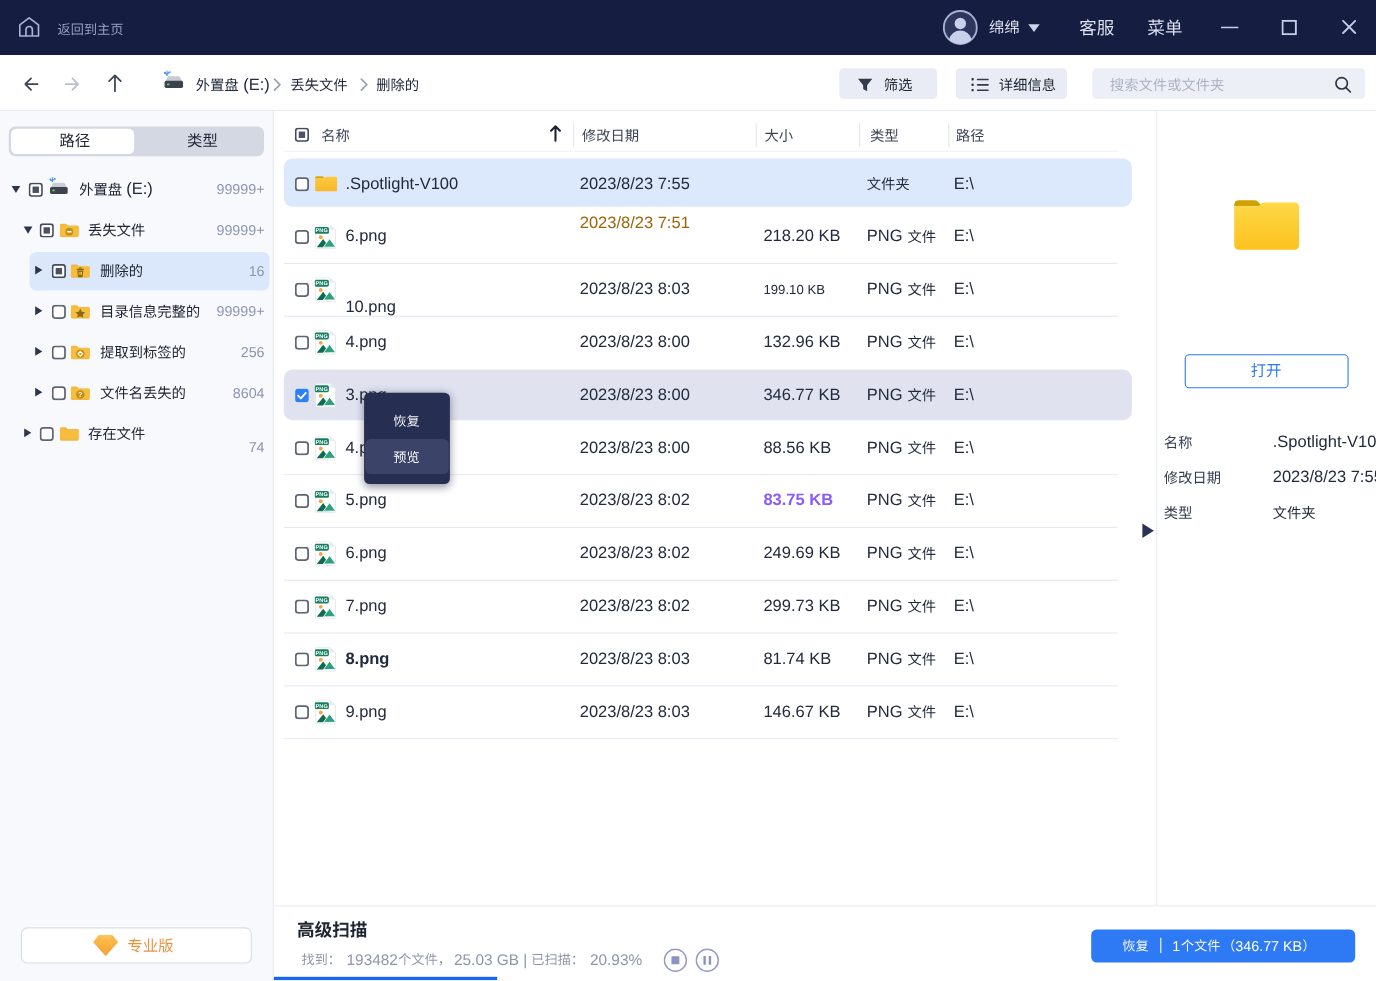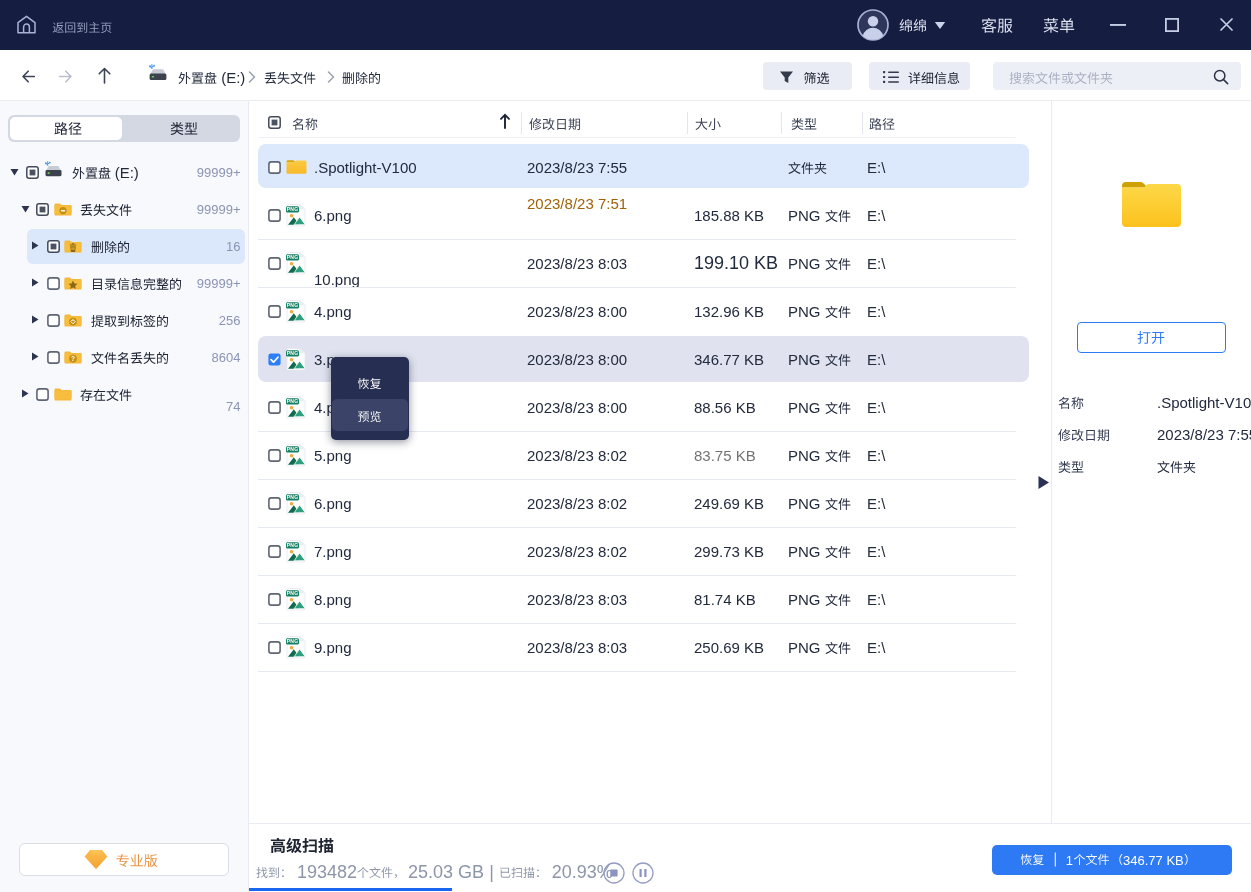--- a/index.html
+++ b/index.html
@@ -433,42 +433,42 @@
 <path d="M1 1.5 a1 1 0 0 1 1 -1 h11.5 L19 5 v16 a1 1 0 0 1 -1 1 h-16 a1 1 0 0 1 -1 -1 Z" fill="#fff" stroke="#e3e6ec" stroke-width="0.8"></path>
 <path d="M13.5 0.5 L19 5 h-5.5 Z" fill="#e8ebf0"></path>
 <rect x="0" y="2.3" width="13" height="6.3" rx="1.5" fill="#177e63"></rect>
 <text x="6.5" y="7.3" font-size="5" font-weight="bold" fill="#fff" text-anchor="middle" font-family="Liberation Sans" letter-spacing="0.2">PNG</text>
 <circle cx="5.6" cy="11.7" r="1.8" fill="#f5a742"></circle>
 <path d="M2 20.7 L7.8 13.3 L13.2 20.7 Z" fill="#0d6b50"></path>
 <path d="M8 20.7 L13.6 13 L19.3 20.7 Z" fill="#2e9f7f" stroke="#fff" stroke-width="0.8"></path>
   </svg>
 <div style="position:absolute;left:314px;top:215px;transform:translateY(-50%);font-size:15px;color:#222a3d;font-weight:normal;white-space:nowrap;">6.png</div>
 <div style="position:absolute;left:527px;top:203px;transform:translateY(-50%);font-size:15px;color:#a16207;font-weight:normal;white-space:nowrap;">2023/8/23 7:51</div>
-<div style="position:absolute;left:694px;top:215px;transform:translateY(-50%);font-size:15px;color:#222a3d;font-weight:normal;white-space:nowrap;">185.88 KB</div>
+<div style="position:absolute;left:694px;top:215px;transform:translateY(-50%);font-size:15px;color:#222a3d;font-weight:normal;white-space:nowrap;">218.20 KB</div>
 <div style="position:absolute;left:788px;top:215px;transform:translateY(-50%);font-size:15px;color:#222a3d;font-weight:normal;white-space:nowrap;"><span>PNG&nbsp;</span><svg class="cj " style="width:26.0px;height:13px;vertical-align:-1.56px;" viewBox="0 -880 2000 1000" fill="#222a3d">
       <use href="#g15" x="0"></use>
       <use href="#g16" x="1000"></use>
     </svg></div>
 <div style="position:absolute;left:867px;top:215px;transform:translateY(-50%);font-size:15px;color:#222a3d;font-weight:normal;white-space:nowrap;">E:\</div>
 <div style="position:absolute;left:258px;top:239px;width:758px;height:1px;background:#e5e9f1"></div>
 <svg style="position:absolute;left:268px;top:256.5px" width="13" height="13" viewBox="0 0 13 13">
 <rect x="0.9" y="0.9" width="11.2" height="11.2" rx="2.4" fill="#fff" stroke="#5f6673" stroke-width="1.6"></rect>
   </svg>
 <svg style="position:absolute;left:286px;top:252px" width="20" height="23" viewBox="0 0 20 23">
 <path d="M1 1.5 a1 1 0 0 1 1 -1 h11.5 L19 5 v16 a1 1 0 0 1 -1 1 h-16 a1 1 0 0 1 -1 -1 Z" fill="#fff" stroke="#e3e6ec" stroke-width="0.8"></path>
 <path d="M13.5 0.5 L19 5 h-5.5 Z" fill="#e8ebf0"></path>
 <rect x="0" y="2.3" width="13" height="6.3" rx="1.5" fill="#177e63"></rect>
 <text x="6.5" y="7.3" font-size="5" font-weight="bold" fill="#fff" text-anchor="middle" font-family="Liberation Sans" letter-spacing="0.2">PNG</text>
 <circle cx="5.6" cy="11.7" r="1.8" fill="#f5a742"></circle>
 <path d="M2 20.7 L7.8 13.3 L13.2 20.7 Z" fill="#0d6b50"></path>
 <path d="M8 20.7 L13.6 13 L19.3 20.7 Z" fill="#2e9f7f" stroke="#fff" stroke-width="0.8"></path>
   </svg>
 <div style="position:absolute;left:314px;top:263px;transform:translateY(-50%);font-size:15px;color:#222a3d;font-weight:normal;white-space:nowrap;margin-top:16px;">10.png</div>
 <div style="position:absolute;left:527px;top:263px;transform:translateY(-50%);font-size:15px;color:#222a3d;font-weight:normal;white-space:nowrap;">2023/8/23 8:03</div>
-<div style="position:absolute;left:694px;top:263px;transform:translateY(-50%);font-size:18px;color:#222a3d;font-weight:normal;white-space:nowrap;">199.10 KB</div>
+<div style="position:absolute;left:694px;top:263px;transform:translateY(-50%);font-size:12px;color:#222a3d;font-weight:normal;white-space:nowrap;">199.10 KB</div>
 <div style="position:absolute;left:788px;top:263px;transform:translateY(-50%);font-size:15px;color:#222a3d;font-weight:normal;white-space:nowrap;"><span>PNG&nbsp;</span><svg class="cj " style="width:26.0px;height:13px;vertical-align:-1.56px;" viewBox="0 -880 2000 1000" fill="#222a3d">
       <use href="#g15" x="0"></use>
       <use href="#g16" x="1000"></use>
     </svg></div>
 <div style="position:absolute;left:867px;top:263px;transform:translateY(-50%);font-size:15px;color:#222a3d;font-weight:normal;white-space:nowrap;">E:\</div>
 <div style="position:absolute;left:258px;top:287px;width:758px;height:1px;background:#e5e9f1"></div>
 <svg style="position:absolute;left:268px;top:304.5px" width="13" height="13" viewBox="0 0 13 13">
 <rect x="0.9" y="0.9" width="11.2" height="11.2" rx="2.4" fill="#fff" stroke="#5f6673" stroke-width="1.6"></rect>
   </svg>
 <svg style="position:absolute;left:286px;top:300px" width="20" height="23" viewBox="0 0 20 23">
@@ -538,21 +538,21 @@
 <path d="M1 1.5 a1 1 0 0 1 1 -1 h11.5 L19 5 v16 a1 1 0 0 1 -1 1 h-16 a1 1 0 0 1 -1 -1 Z" fill="#fff" stroke="#e3e6ec" stroke-width="0.8"></path>
 <path d="M13.5 0.5 L19 5 h-5.5 Z" fill="#e8ebf0"></path>
 <rect x="0" y="2.3" width="13" height="6.3" rx="1.5" fill="#177e63"></rect>
 <text x="6.5" y="7.3" font-size="5" font-weight="bold" fill="#fff" text-anchor="middle" font-family="Liberation Sans" letter-spacing="0.2">PNG</text>
 <circle cx="5.6" cy="11.7" r="1.8" fill="#f5a742"></circle>
 <path d="M2 20.7 L7.8 13.3 L13.2 20.7 Z" fill="#0d6b50"></path>
 <path d="M8 20.7 L13.6 13 L19.3 20.7 Z" fill="#2e9f7f" stroke="#fff" stroke-width="0.8"></path>
   </svg>
 <div style="position:absolute;left:314px;top:455px;transform:translateY(-50%);font-size:15px;color:#222a3d;font-weight:normal;white-space:nowrap;">5.png</div>
 <div style="position:absolute;left:527px;top:455px;transform:translateY(-50%);font-size:15px;color:#222a3d;font-weight:normal;white-space:nowrap;">2023/8/23 8:02</div>
-<div style="position:absolute;left:694px;top:455px;transform:translateY(-50%);font-size:15px;color:#737373;font-weight:normal;white-space:nowrap;text-align:center;">83.75 KB</div>
+<div style="position:absolute;left:694px;top:455px;transform:translateY(-50%);font-size:15px;color:#8b5cf6;font-weight:bold;white-space:nowrap;text-align:center;">83.75 KB</div>
 <div style="position:absolute;left:788px;top:455px;transform:translateY(-50%);font-size:15px;color:#222a3d;font-weight:normal;white-space:nowrap;"><span>PNG&nbsp;</span><svg class="cj " style="width:26.0px;height:13px;vertical-align:-1.56px;" viewBox="0 -880 2000 1000" fill="#222a3d">
       <use href="#g15" x="0"></use>
       <use href="#g16" x="1000"></use>
     </svg></div>
 <div style="position:absolute;left:867px;top:455px;transform:translateY(-50%);font-size:15px;color:#222a3d;font-weight:normal;white-space:nowrap;">E:\</div>
 <div style="position:absolute;left:258px;top:479px;width:758px;height:1px;background:#e5e9f1"></div>
 <svg style="position:absolute;left:268px;top:496.5px" width="13" height="13" viewBox="0 0 13 13">
 <rect x="0.9" y="0.9" width="11.2" height="11.2" rx="2.4" fill="#fff" stroke="#5f6673" stroke-width="1.6"></rect>
   </svg>
 <svg style="position:absolute;left:286px;top:492px" width="20" height="23" viewBox="0 0 20 23">
@@ -599,21 +599,21 @@
   </svg>
 <svg style="position:absolute;left:286px;top:588px" width="20" height="23" viewBox="0 0 20 23">
 <path d="M1 1.5 a1 1 0 0 1 1 -1 h11.5 L19 5 v16 a1 1 0 0 1 -1 1 h-16 a1 1 0 0 1 -1 -1 Z" fill="#fff" stroke="#e3e6ec" stroke-width="0.8"></path>
 <path d="M13.5 0.5 L19 5 h-5.5 Z" fill="#e8ebf0"></path>
 <rect x="0" y="2.3" width="13" height="6.3" rx="1.5" fill="#177e63"></rect>
 <text x="6.5" y="7.3" font-size="5" font-weight="bold" fill="#fff" text-anchor="middle" font-family="Liberation Sans" letter-spacing="0.2">PNG</text>
 <circle cx="5.6" cy="11.7" r="1.8" fill="#f5a742"></circle>
 <path d="M2 20.7 L7.8 13.3 L13.2 20.7 Z" fill="#0d6b50"></path>
 <path d="M8 20.7 L13.6 13 L19.3 20.7 Z" fill="#2e9f7f" stroke="#fff" stroke-width="0.8"></path>
   </svg>
-<div style="position:absolute;left:314px;top:599px;transform:translateY(-50%);font-size:15px;color:#222a3d;font-weight:normal;white-space:nowrap;">8.png</div>
+<div style="position:absolute;left:314px;top:599px;transform:translateY(-50%);font-size:15px;color:#222a3d;font-weight:bold;white-space:nowrap;">8.png</div>
 <div style="position:absolute;left:527px;top:599px;transform:translateY(-50%);font-size:15px;color:#222a3d;font-weight:normal;white-space:nowrap;">2023/8/23 8:03</div>
 <div style="position:absolute;left:694px;top:599px;transform:translateY(-50%);font-size:15px;color:#222a3d;font-weight:normal;white-space:nowrap;">81.74 KB</div>
 <div style="position:absolute;left:788px;top:599px;transform:translateY(-50%);font-size:15px;color:#222a3d;font-weight:normal;white-space:nowrap;"><span>PNG&nbsp;</span><svg class="cj " style="width:26.0px;height:13px;vertical-align:-1.56px;" viewBox="0 -880 2000 1000" fill="#222a3d">
       <use href="#g15" x="0"></use>
       <use href="#g16" x="1000"></use>
     </svg></div>
 <div style="position:absolute;left:867px;top:599px;transform:translateY(-50%);font-size:15px;color:#222a3d;font-weight:normal;white-space:nowrap;">E:\</div>
 <div style="position:absolute;left:258px;top:623px;width:758px;height:1px;background:#e5e9f1"></div>
 <svg style="position:absolute;left:268px;top:640.5px" width="13" height="13" viewBox="0 0 13 13">
 <rect x="0.9" y="0.9" width="11.2" height="11.2" rx="2.4" fill="#fff" stroke="#5f6673" stroke-width="1.6"></rect>
@@ -622,21 +622,21 @@
 <path d="M1 1.5 a1 1 0 0 1 1 -1 h11.5 L19 5 v16 a1 1 0 0 1 -1 1 h-16 a1 1 0 0 1 -1 -1 Z" fill="#fff" stroke="#e3e6ec" stroke-width="0.8"></path>
 <path d="M13.5 0.5 L19 5 h-5.5 Z" fill="#e8ebf0"></path>
 <rect x="0" y="2.3" width="13" height="6.3" rx="1.5" fill="#177e63"></rect>
 <text x="6.5" y="7.3" font-size="5" font-weight="bold" fill="#fff" text-anchor="middle" font-family="Liberation Sans" letter-spacing="0.2">PNG</text>
 <circle cx="5.6" cy="11.7" r="1.8" fill="#f5a742"></circle>
 <path d="M2 20.7 L7.8 13.3 L13.2 20.7 Z" fill="#0d6b50"></path>
 <path d="M8 20.7 L13.6 13 L19.3 20.7 Z" fill="#2e9f7f" stroke="#fff" stroke-width="0.8"></path>
   </svg>
 <div style="position:absolute;left:314px;top:647px;transform:translateY(-50%);font-size:15px;color:#222a3d;font-weight:normal;white-space:nowrap;">9.png</div>
 <div style="position:absolute;left:527px;top:647px;transform:translateY(-50%);font-size:15px;color:#222a3d;font-weight:normal;white-space:nowrap;">2023/8/23 8:03</div>
-<div style="position:absolute;left:694px;top:647px;transform:translateY(-50%);font-size:15px;color:#222a3d;font-weight:normal;white-space:nowrap;">250.69 KB</div>
+<div style="position:absolute;left:694px;top:647px;transform:translateY(-50%);font-size:15px;color:#222a3d;font-weight:normal;white-space:nowrap;">146.67 KB</div>
 <div style="position:absolute;left:788px;top:647px;transform:translateY(-50%);font-size:15px;color:#222a3d;font-weight:normal;white-space:nowrap;"><span>PNG&nbsp;</span><svg class="cj " style="width:26.0px;height:13px;vertical-align:-1.56px;" viewBox="0 -880 2000 1000" fill="#222a3d">
       <use href="#g15" x="0"></use>
       <use href="#g16" x="1000"></use>
     </svg></div>
 <div style="position:absolute;left:867px;top:647px;transform:translateY(-50%);font-size:15px;color:#222a3d;font-weight:normal;white-space:nowrap;">E:\</div>
 <div style="position:absolute;left:258px;top:671px;width:758px;height:1px;background:#e5e9f1"></div>
 <div style="position:absolute;left:331px;top:357px;width:78px;height:83px;background:#262e52;border-radius:5px;box-shadow:0 2px 8px rgba(10,15,40,.45)"></div>
 <div style="position:absolute;left:357px;top:382px;transform:translateY(-50%);font-size:15px;color:#222a3d;font-weight:normal;white-space:nowrap;"><svg class="cj " style="width:25.0px;height:12px;vertical-align:-1.50px;" viewBox="0 -880 2000 1000" fill="#fff">
       <use href="#g52" x="0"></use>
       <use href="#g53" x="1000"></use>
@@ -686,21 +686,21 @@
 <svg style="position:absolute;left:1037px;top:475px" width="13" height="15" viewBox="0 0 13 15">
     <path d="M1.5 1 v13 L12 7.5 Z" fill="#2b3154"></path>
   </svg>
 <div style="position:absolute;left:249px;top:823px;width:1002px;height:69px;background:#fff;border-top:1px solid #e9ecf2;box-sizing:border-box"></div>
 <div style="position:absolute;left:269px;top:846px;transform:translateY(-50%);font-size:15px;color:#222a3d;font-weight:normal;white-space:nowrap;"><svg class="cj " style="width:66.0px;height:16px;vertical-align:-1.98px;" viewBox="0 -880 4000 1000" fill="#1f2531">
       <use href="#g58" x="0"></use>
       <use href="#g59" x="1000"></use>
       <use href="#g60" x="2000"></use>
       <use href="#g61" x="3000"></use>
     </svg></div>
-<div style="position:absolute;left:256px;top:872px;transform:translateY(-50%);font-size:18px;white-space:nowrap"><svg class="cj " style="width:36.0px;height:12px;vertical-align:-1.44px;" viewBox="0 -880 3000 1000" fill="#8d95a9">
+<div style="position:absolute;left:274px;top:872px;transform:translateY(-50%);font-size:14px;white-space:nowrap"><svg class="cj " style="width:36.0px;height:12px;vertical-align:-1.44px;" viewBox="0 -880 3000 1000" fill="#8d95a9">
       <use href="#g62" x="0"></use>
       <use href="#g2" x="1000"></use>
       <use href="#g63" x="2000"></use>
     </svg><span style="color:#8d95a9;margin-left:5px">193482</span><svg class="cj " style="width:48.0px;height:12px;vertical-align:-1.44px;" viewBox="0 -880 4000 1000" fill="#8d95a9">
       <use href="#g64" x="0"></use>
       <use href="#g15" x="1000"></use>
       <use href="#g16" x="2000"></use>
       <use href="#g65" x="3000"></use>
     </svg><span style="color:#8d95a9;margin-left:3px">25.03 GB&nbsp;|&nbsp;</span><svg class="cj " style="width:48.0px;height:12px;vertical-align:-1.44px;" viewBox="0 -880 4000 1000" fill="#8d95a9">
       <use href="#g66" x="0"></use>

